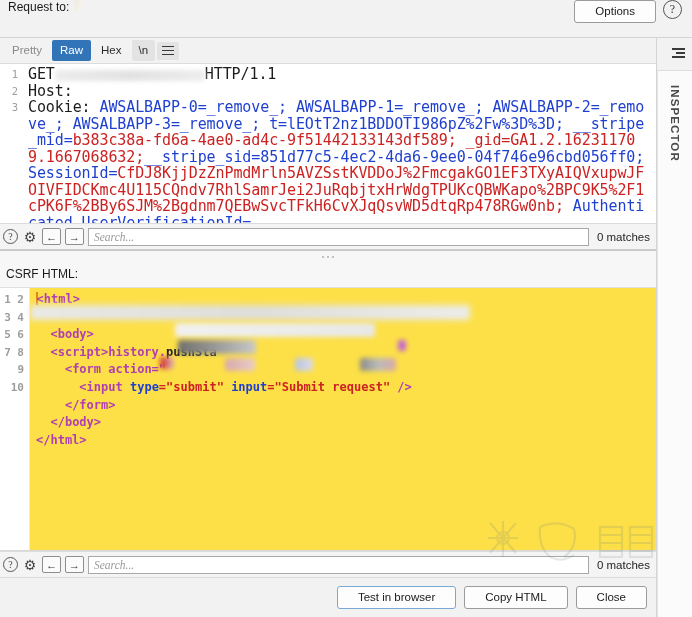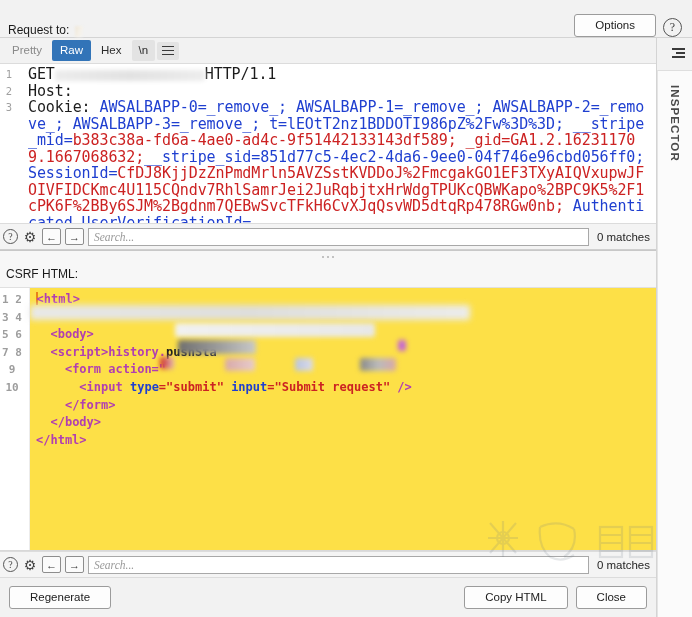--- a/index.html
+++ b/index.html
@@ -16,21 +16,21 @@
     background: #f7f7f7;
     display: flex;
     flex-direction: column;
   }
 
   
   .header {
     height: 38px;
     background: #f2f2f2;
     display: flex;
-    align-items: flex-end;
+    align-items: flex-start;
     padding: 0 10px 0 8px;
     border-bottom: 1px solid #d4d4d4;
     flex: 0 0 auto;
   }
   .req-label {
     font-size: 12px;
     color: #1a1a1a;
     white-space: nowrap;
   }
   .req-url-redacted {
@@ -116,21 +116,21 @@
 
   .code-area {
     flex: 1 1 auto;
     display: flex;
     overflow: hidden;
     background: #ffffff;
     position: relative;
   }
   .gutter {
     flex: 0 0 22px;
-    text-align: center;
+    text-align: right;
     padding: 2px 4px 0 0;
     font-family: "DejaVu Sans Mono", monospace;
     font-size: 10.5px;
     color: #a0a0a0;
     user-select: none;
     background: #ffffff;
     line-height: 16.5px;
   }
   .code-text {
     flex: 1 1 auto;
@@ -444,22 +444,22 @@
         <div class="searchbar">
           <span class="ic-round">?</span>
           <span class="ic-gear">⚙</span>
           <span class="ic-nav">←</span>
           <span class="ic-nav">→</span>
           <input class="search-input" type="text" placeholder="Search..." style="">
           <span class="matches">0 matches</span>
         </div>
 
         <div class="footer">
-          <button class="btn">Regenerate</button>
           <span class="footer-spacer"></span>
+          <button class="btn btn-primary">Test in browser</button>
           <button class="btn">Copy HTML</button>
           <button class="btn">Close</button>
         </div>
       </div>
     </div>
 
     <div class="inspector-rail">
       <span class="rail-icon">
           <i></i>
           <i></i>

